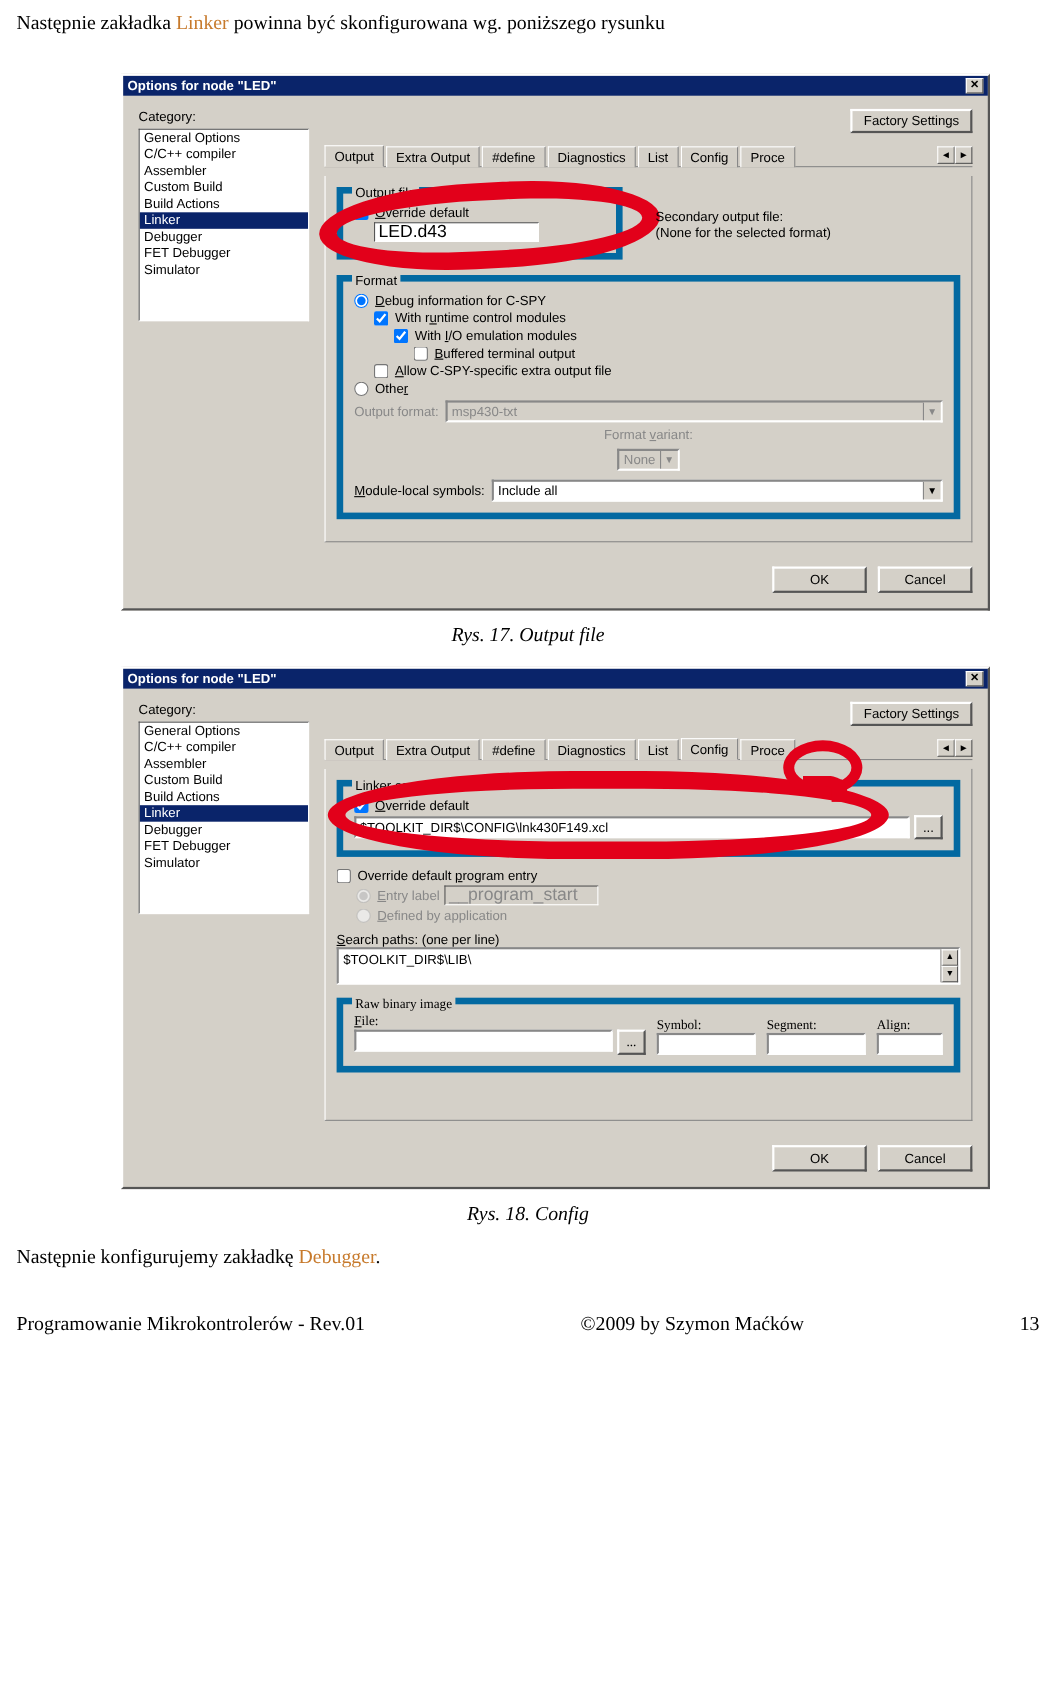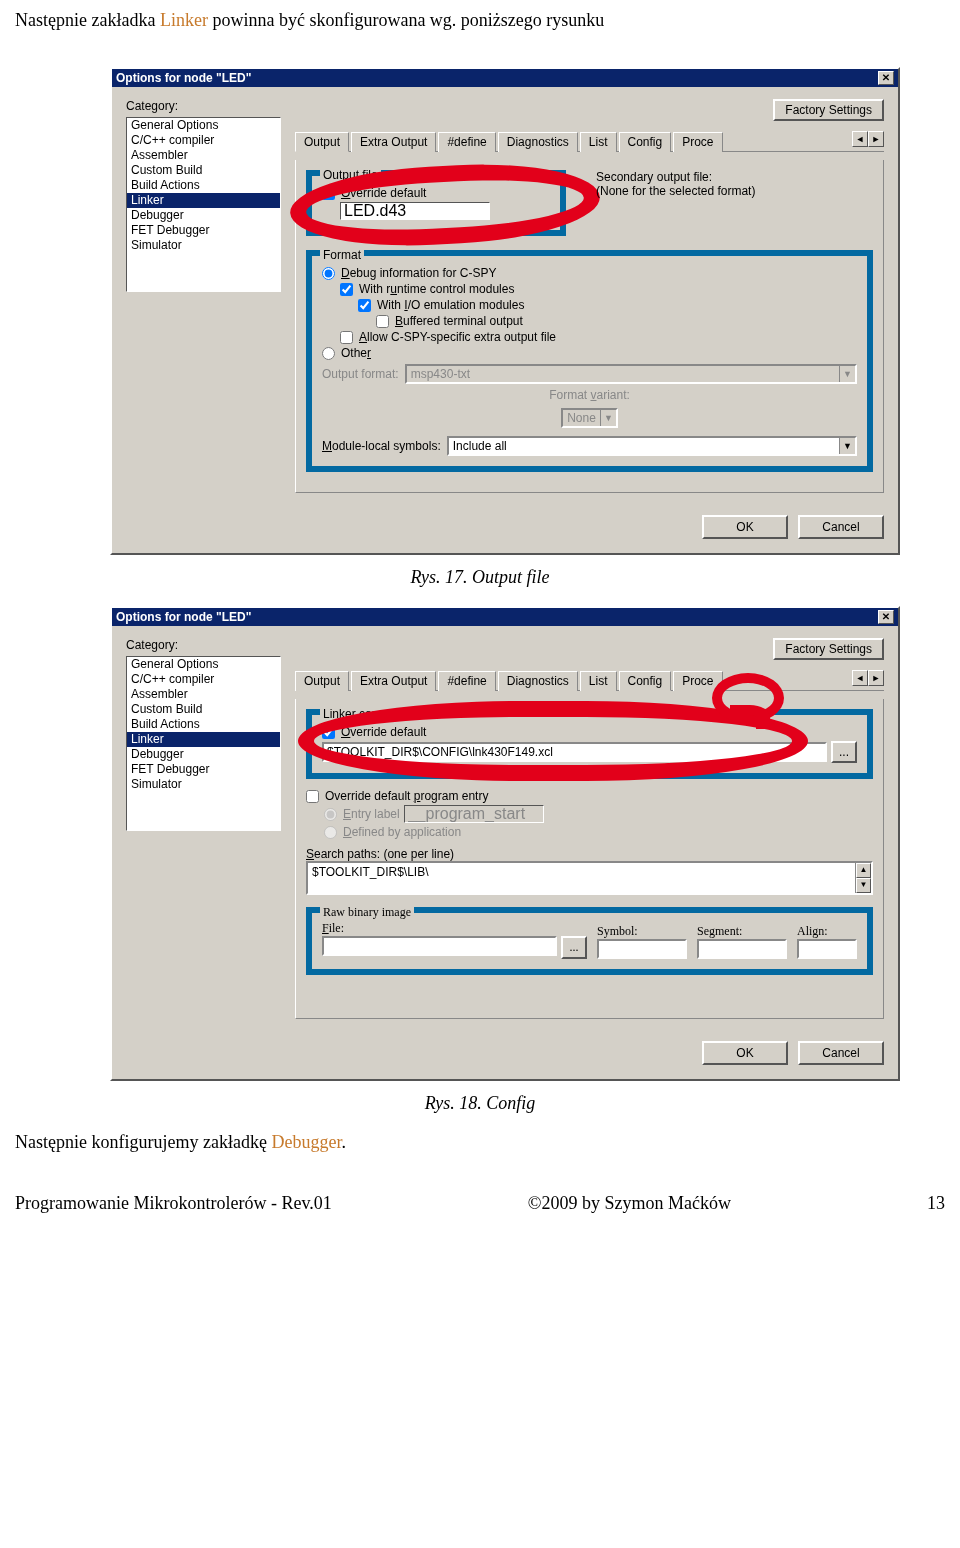--- a/index.html
+++ b/index.html
@@ -93,20 +93,21 @@
     border: 2px solid;
     border-color: #fff #555 #555 #fff;
     padding: 2px 10px;
     font-family: inherit;
     font-size: 12px;
     cursor: pointer;
   }
 
   .tabrow {
     display: flex;
+    align-items: center;
     border-bottom: 1px solid #888;
     position: relative;
   }
   .tab {
     padding: 2px 8px;
     border: 1px solid;
     border-color: #fff #888 #d4d0c8 #fff;
     border-bottom: none;
     margin-right: 2px;
     background: #d4d0c8;
@@ -335,21 +336,21 @@
         <div style="display:flex; gap:20px; position:relative;">
           <div class="fieldset" style="width:260px; position:relative;">
             <span class="legend">Output file</span>
             <div class="cb-line">
               <input type="checkbox" checked="" style="">
               <span><span class="u">O</span>verride default</span>
             </div>
             <input class="input-flat" style="width: 150px; margin-left: 18px;" value="LED.d43">
             <div class="overlay a1-blob"></div>
           </div>
-          <div class="sec-right" style="position:absolute; left:290px; top:0;">
+          <div class="sec-right" style="position:absolute; left:290px; top:20px;">
             <div>Secondary output file:</div>
             <div>(None for the selected format)</div>
           </div>
         </div>
 
         <div class="fieldset" style="margin-top:4px;">
           <span class="legend">Format</span>
           <div class="rb-line">
             <input type="radio" checked="" style="">
             <span><span class="u">D</span>ebug information for C-SPY</span>

